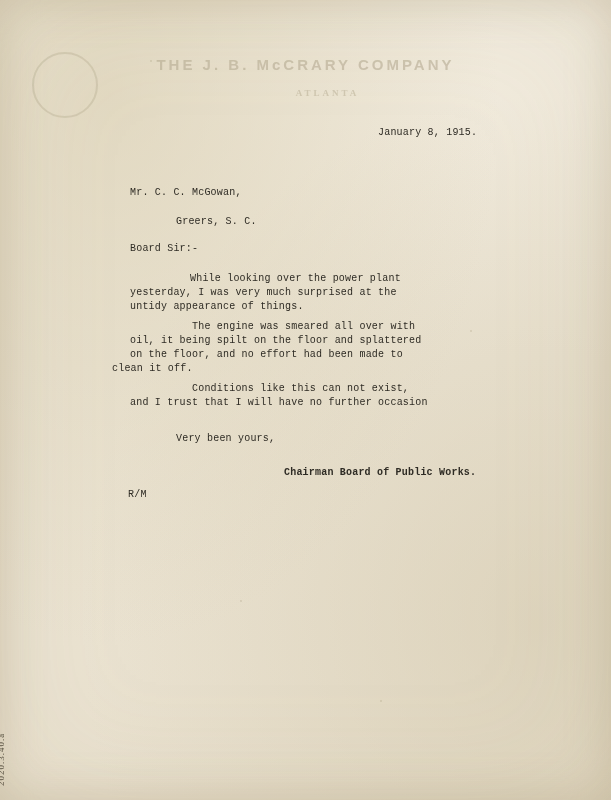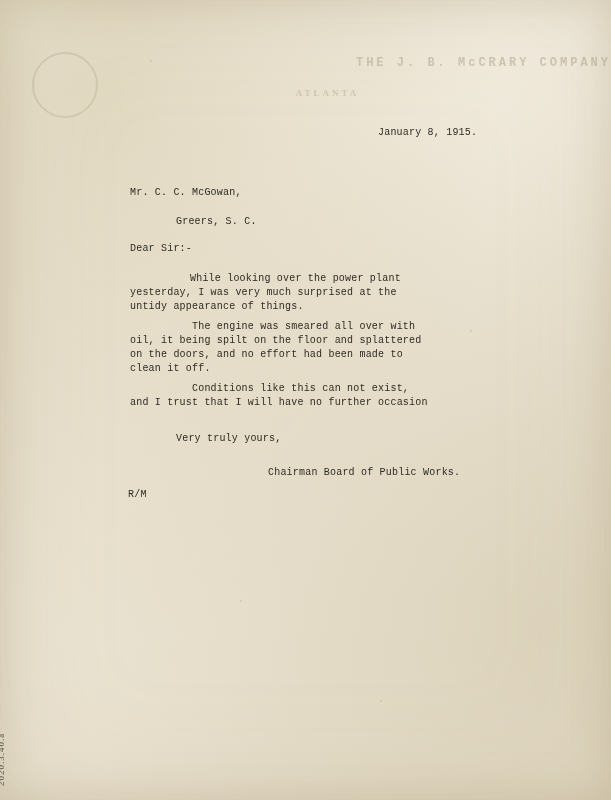--- a/index.html
+++ b/index.html
@@ -28,25 +28,25 @@
     inset: 0;
     pointer-events: none;
     box-shadow: inset 0 0 46px rgba(150,134,98,0.28),
                 inset 0 0 130px rgba(170,155,118,0.12);
   }
   .letterhead {
     position: absolute;
     top: 56px;
     left: 0;
     width: 100%;
-    text-align: right;
+    text-align: center;
     color: rgba(176,166,140,0.55);
-    font-family: Liberation Mono, monospace;
+    font-family: Liberation Sans, sans-serif;
     letter-spacing: 3px;
-    font-size: 12px;
+    font-size: 15px;
     font-weight: bold;
   }
   .letterhead-sub {
     position: absolute;
     top: 88px;
     left: 0;
     width: 100%;
     text-align: center;
     color: rgba(182,172,146,0.5);
     font-family: "Liberation Serif", serif;
@@ -87,28 +87,28 @@
   .addr2 { left: 176px; top: 215px; }
   .salutation { left: 130px; top: 242px; }
 
   .p1a { left: 128px; top: 272px; }
   .p1b { left: 130px; top: 286px; }
   .p1c { left: 130px; top: 300px; }
 
   .p2a { left: 130px; top: 320px; }
   .p2b { left: 130px; top: 334px; }
   .p2c { left: 130px; top: 348px; }
-  .p2d { left: 130px; top: 362px; }
+  .p2d { left: 112px; top: 362px; }
 
   .p3a { left: 130px; top: 382px; }
   .p3b { left: 130px; top: 396px; }
   .p3c { left: 130px; top: 410px; }
 
   .closing { left: 176px; top: 432px; }
-  .signature-title { left: 268px; top: 466px; }
+  .signature-title { left: 284px; top: 466px; font-weight: bold; }
   .initials { left: 128px; top: 488px; text-align: right; }
 
   .archival-mark {
     position: absolute;
     left: 6px;
     bottom: 14px;
     transform: rotate(-90deg);
     transform-origin: left bottom;
     font-family: "Liberation Serif", serif;
     font-size: 9px;
@@ -131,35 +131,35 @@
 
   <div class="letterhead">THE J. B. McCRARY COMPANY</div>
   <div class="letterhead-sub">ATLANTA</div>
 
   <div class="body-text">
     <div class="ln date-line">January 8, 1915.</div>
 
     <div class="ln addr1">Mr. C. C. McGowan,</div>
     <div class="ln addr2">Greers, S. C.</div>
 
-    <div class="ln salutation">Dear Sir:-</div>
+    <div class="ln salutation">Board Sir:-</div>
 
     <div class="ln p1a">          While looking over the power plant</div>
     <div class="ln p1b">yesterday, I was very much surprised at the</div>
     <div class="ln p1c">untidy appearance of things.</div>
 
     <div class="ln p2a">          The engine was smeared all over with</div>
     <div class="ln p2b">oil, it being spilt on the floor and splattered</div>
-    <div class="ln p2c">on the doors, and no effort had been made to</div>
+    <div class="ln p2c">on the floor, and no effort had been made to</div>
     <div class="ln p2d">clean it off.</div>
 
     <div class="ln p3a">          Conditions like this can not exist,</div>
     <div class="ln p3b">and I trust that I will have no further occasion</div>
 
-    <div class="ln closing">Very truly yours,</div>
+    <div class="ln closing">Very been yours,</div>
     <div class="ln signature-title">Chairman Board of Public Works.</div>
     <div class="ln initials">R/M</div>
   </div>
 
   <div class="archival-mark">2020.3.40.a</div>
 
   <div class="speck" style="left:150px; top:60px; width:2px; height:2px;"></div>
   <div class="speck" style="left:470px; top:330px; width:2px; height:2px;"></div>
   <div class="speck" style="left:240px; top:600px; width:2px; height:2px;"></div>
   <div class="speck" style="left:380px; top:700px; width:2px; height:2px;"></div>

